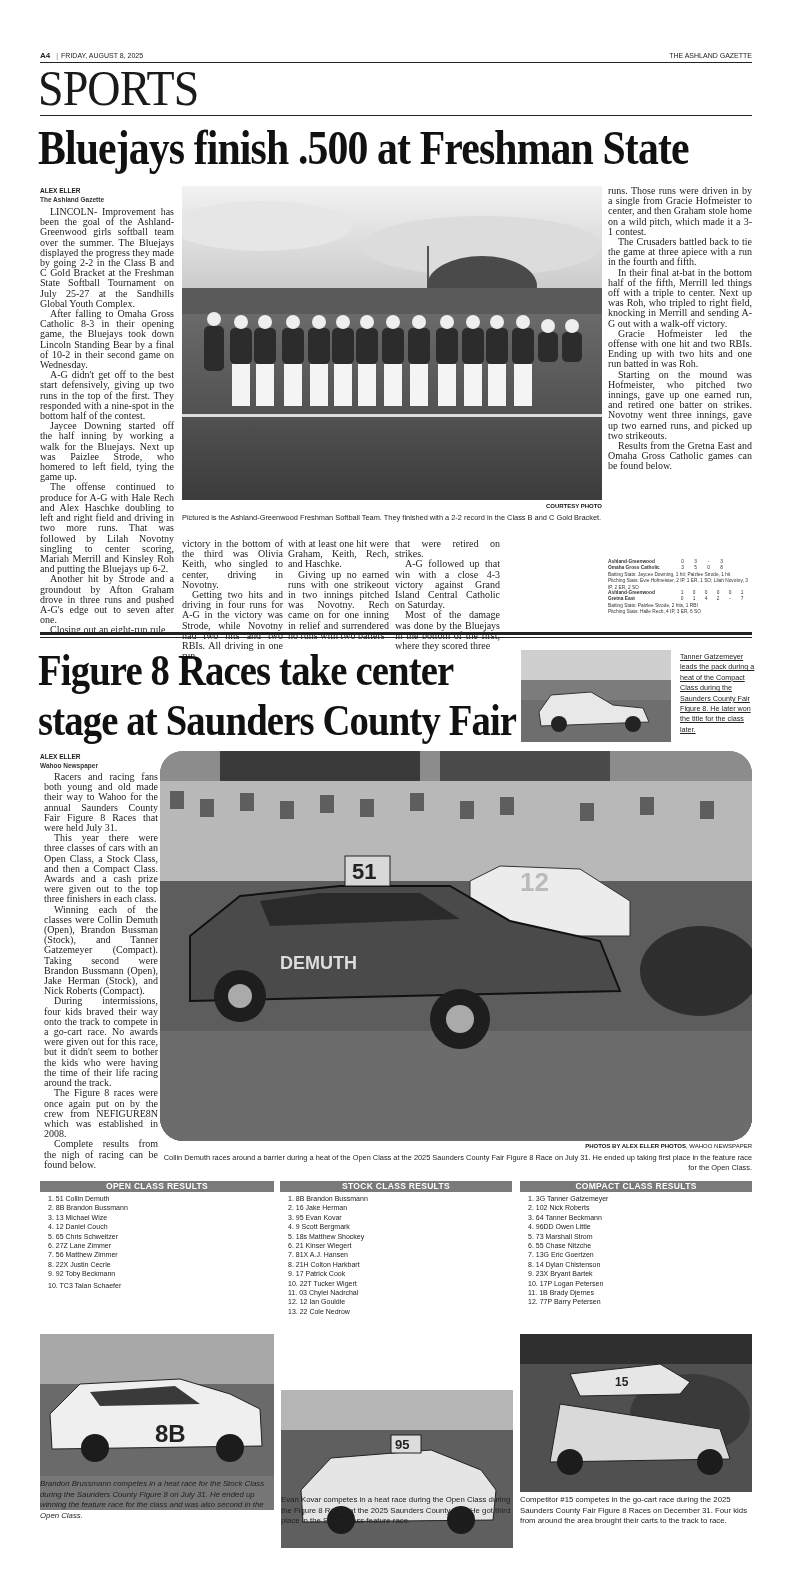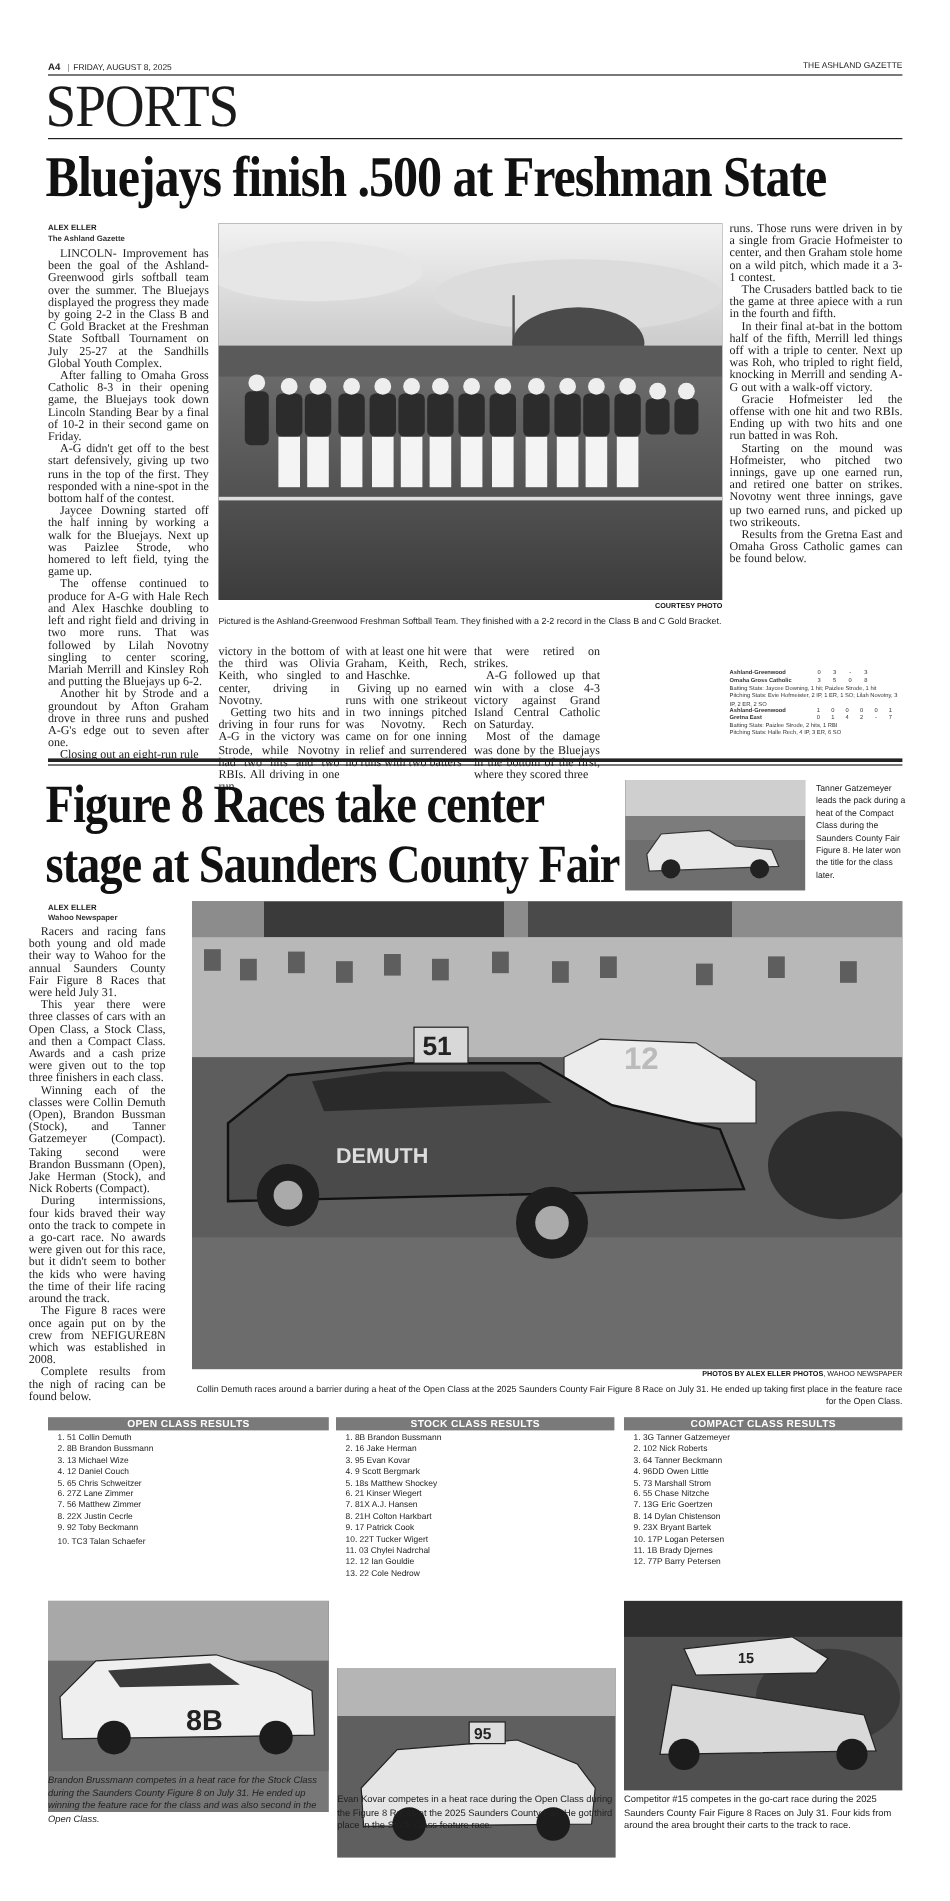--- a/index.html
+++ b/index.html
@@ -45,21 +45,21 @@
 
 <h1 class="abs headline h1">Bluejays finish .500 at Freshman State</h1>
 
 <div class="abs byline" style="left:40px; top:186px; width:135px;">
   <div class="name">ALEX ELLER</div>
   <div class="org">The Ashland Gazette</div>
 </div>
 
 <div class="abs col" style="left:40px; top:207px; width:134px;">
   <p>LINCOLN- Improvement has been the goal of the Ashland-Greenwood girls softball team over the summer. The Bluejays displayed the progress they made by going 2-2 in the Class B and C Gold Bracket at the Freshman State Softball Tournament on July 25-27 at the Sandhills Global Youth Complex.</p>
-  <p>After falling to Omaha Gross Catholic 8-3 in their opening game, the Bluejays took down Lincoln Standing Bear by a final of 10-2 in their second game on Friday.</p>
+  <p>After falling to Omaha Gross Catholic 8-3 in their opening game, the Bluejays took down Lincoln Standing Bear by a final of 10-2 in their second game on Wednesday.</p>
   <p>A-G didn't get off to the best start defensively, giving up two runs in the top of the first. They responded with a nine-spot in the bottom half of the contest.</p>
   <p>Jaycee Downing started off the half inning by working a walk for the Bluejays. Next up was Paizlee Strode, who homered to left field, tying the game up.</p>
   <p>The offense continued to produce for A-G with Hale Rech and Alex Haschke doubling to left and right field and driving in two more runs. That was followed by Lilah Novotny singling to center scoring, Mariah Merrill and Kinsley Roh and putting the Bluejays up 6-2.</p>
   <p>Another hit by Strode and a groundout by Afton Graham drove in three runs and pushed A-G's edge out to seven after one.</p>
   <p>Closing out an eight-run rule</p>
 </div>
 
 <div class="abs photo" style="left:182px; top:186px; width:420px; height:314px;">
   <svg width="420" height="314" viewBox="0 0 420 314">
     <defs>
@@ -206,36 +206,36 @@
   <svg width="150" height="92" viewBox="0 0 150 92">
     <rect width="150" height="92" fill="#9a9a9a"></rect>
     <rect width="150" height="30" fill="#cfcfcf"></rect>
     <rect y="30" width="150" height="20" fill="#7c7c7c"></rect>
     <rect y="50" width="150" height="42" fill="#6e6e6e"></rect>
     <path d="M18 62 L30 45 L70 42 L92 55 L122 58 L128 72 L20 76 Z" fill="#e8e8e8" stroke="#333" stroke-width="1"></path>
     <circle cx="38" cy="74" r="8" fill="#222"></circle>
       <circle cx="112" cy="74" r="8" fill="#222"></circle>
   </svg>
 </div>
-<div class="abs caption" style="left:680px; top:652px; width:76px; font-size:7.2px; line-height:10.4px;">Tanner Gatzemeyer leads the pack during a heat of the Compact Class during the Saunders County Fair Figure 8. He later won the title for the class later.</div>
+<div class="abs caption" style="left:680px; top:652px; width:76px; font-size:7.2px; line-height:10.4px;text-decoration:underline;">Tanner Gatzemeyer leads the pack during a heat of the Compact Class during the Saunders County Fair Figure 8. He later won the title for the class later.</div>
 
 <div class="abs byline" style="left:40px; top:752px; width:120px;">
   <div class="name">ALEX ELLER</div>
   <div class="org">Wahoo Newspaper</div>
 </div>
-<div class="abs col" style="left:24px; top:772px; width:114px;">
+<div class="abs col" style="left:44px; top:772px; width:114px;">
   <p>Racers and racing fans both young and old made their way to Wahoo for the annual Saunders County Fair Figure 8 Races that were held July 31.</p>
   <p>This year there were three classes of cars with an Open Class, a Stock Class, and then a Compact Class. Awards and a cash prize were given out to the top three finishers in each class.</p>
   <p>Winning each of the classes were Collin Demuth (Open), Brandon Bussman (Stock), and Tanner Gatzemeyer (Compact). Taking second were Brandon Bussmann (Open), Jake Herman (Stock), and Nick Roberts (Compact).</p>
   <p>During intermissions, four kids braved their way onto the track to compete in a go-cart race. No awards were given out for this race, but it didn't seem to bother the kids who were having the time of their life racing around the track.</p>
   <p>The Figure 8 races were once again put on by the crew from NEFIGURE8N which was established in 2008.</p>
   <p>Complete results from the nigh of racing can be found below.</p>
 </div>
 
-<div class="abs photo" style="left:160px; top:751px; width:592px; height:390px;">
+<div class="abs photo" style="left:160px; top:751px; width:592px; height:390px;border-radius:23px;">
   <svg width="592" height="390" viewBox="0 0 592 390">
     <rect width="592" height="150" fill="#8c8c8c"></rect>
     <rect x="60" y="0" width="200" height="30" fill="#3a3a3a"></rect>
     <rect x="280" y="0" width="170" height="30" fill="#4a4a4a"></rect>
     <rect x="0" y="30" width="592" height="100" fill="#b8b8b8"></rect>
     <g fill="#5e5e5e">
       <rect x="10" y="40" width="14" height="18"></rect>
         <rect x="40" y="48" width="14" height="18"></rect>
         <rect x="80" y="42" width="14" height="18"></rect>
         <rect x="120" y="50" width="14" height="18"></rect>
@@ -351,13 +351,13 @@
     <rect width="232" height="158" fill="#505050"></rect>
     <rect y="0" width="232" height="30" fill="#2f2f2f"></rect>
     <ellipse cx="170" cy="80" rx="60" ry="40" fill="#3a3a3a"></ellipse>
     <path d="M50 40 L140 30 L170 48 L160 60 L60 62 Z" fill="#e6e6e6" stroke="#222"></path>
     <path d="M40 70 L200 95 L210 125 L30 128 Z" fill="#d9d9d9" stroke="#222"></path>
     <text x="95" y="52" font-family="Liberation Sans, sans-serif" font-weight="700" font-size="12" fill="#222">15</text>
     <circle cx="50" cy="128" r="13" fill="#1c1c1c"></circle>
       <circle cx="190" cy="128" r="13" fill="#1c1c1c"></circle>
   </svg>
 </div>
-<div class="abs caption" style="left:520px; top:1495px; width:232px; font-size:7.8px; line-height:10.6px;">Competitor #15 competes in the go-cart race during the 2025 Saunders County Fair Figure 8 Races on July 31. Four kids from around the area brought their carts to the track to race.</div>
+<div class="abs caption" style="left:520px; top:1495px; width:232px; font-size:7.8px; line-height:10.6px;">Competitor #15 competes in the go-cart race during the 2025 Saunders County Fair Figure 8 Races on December 31. Four kids from around the area brought their carts to the track to race.</div>
 
 </body></html>

